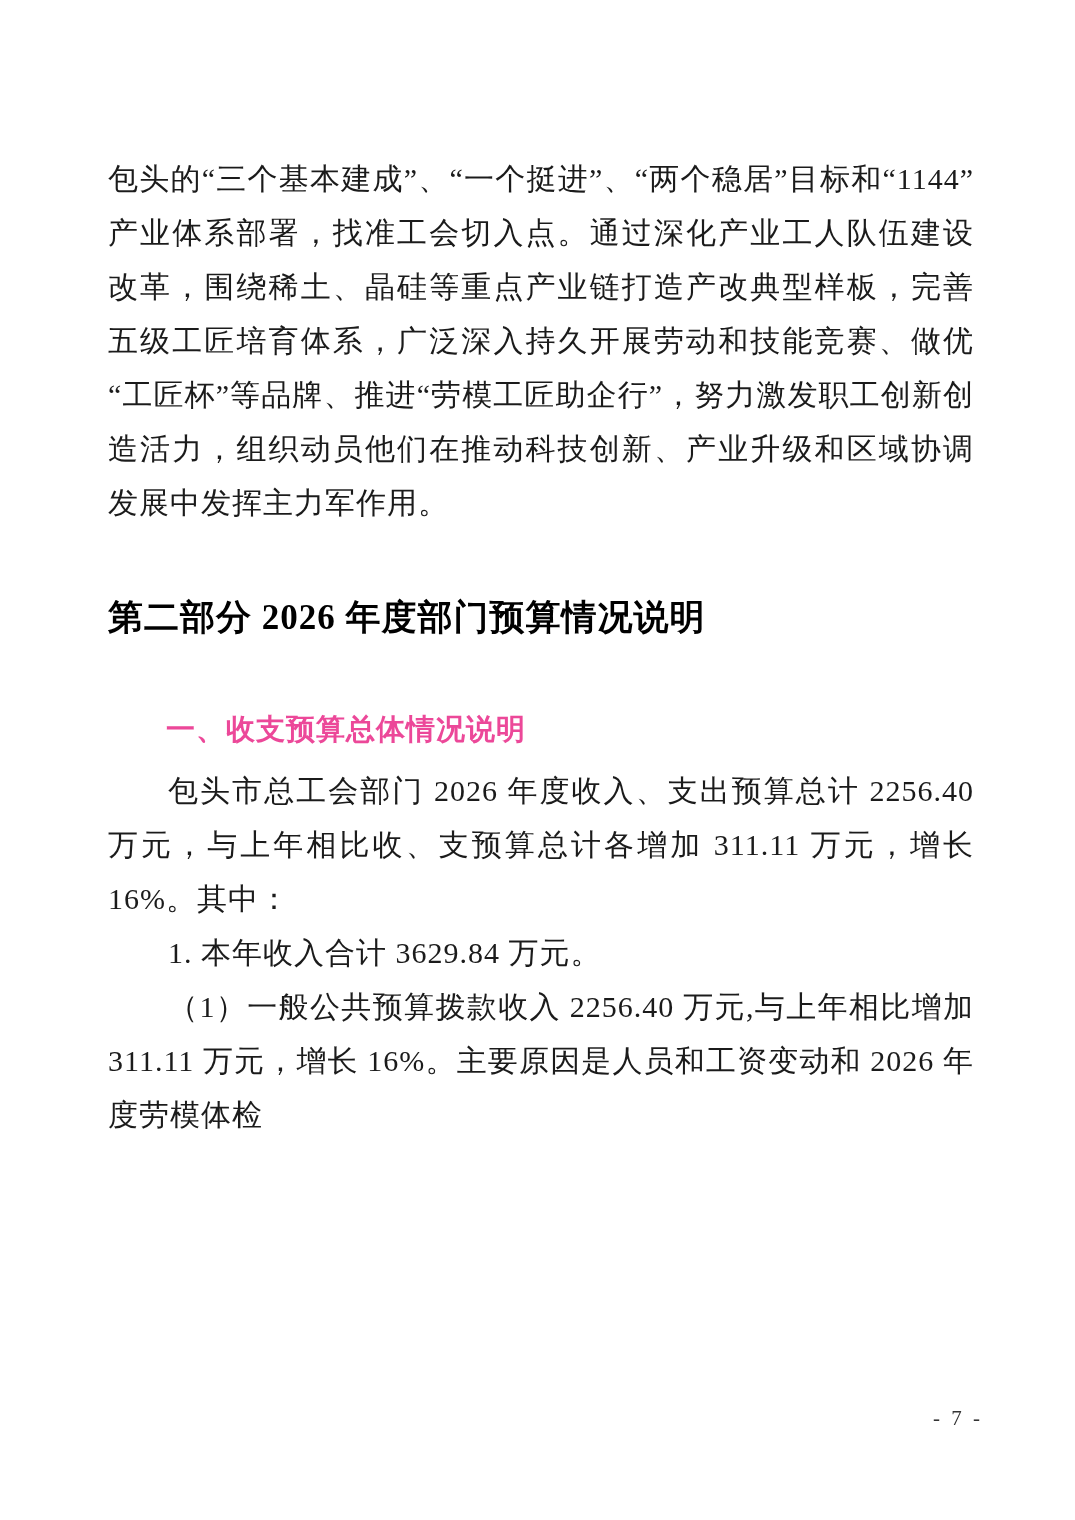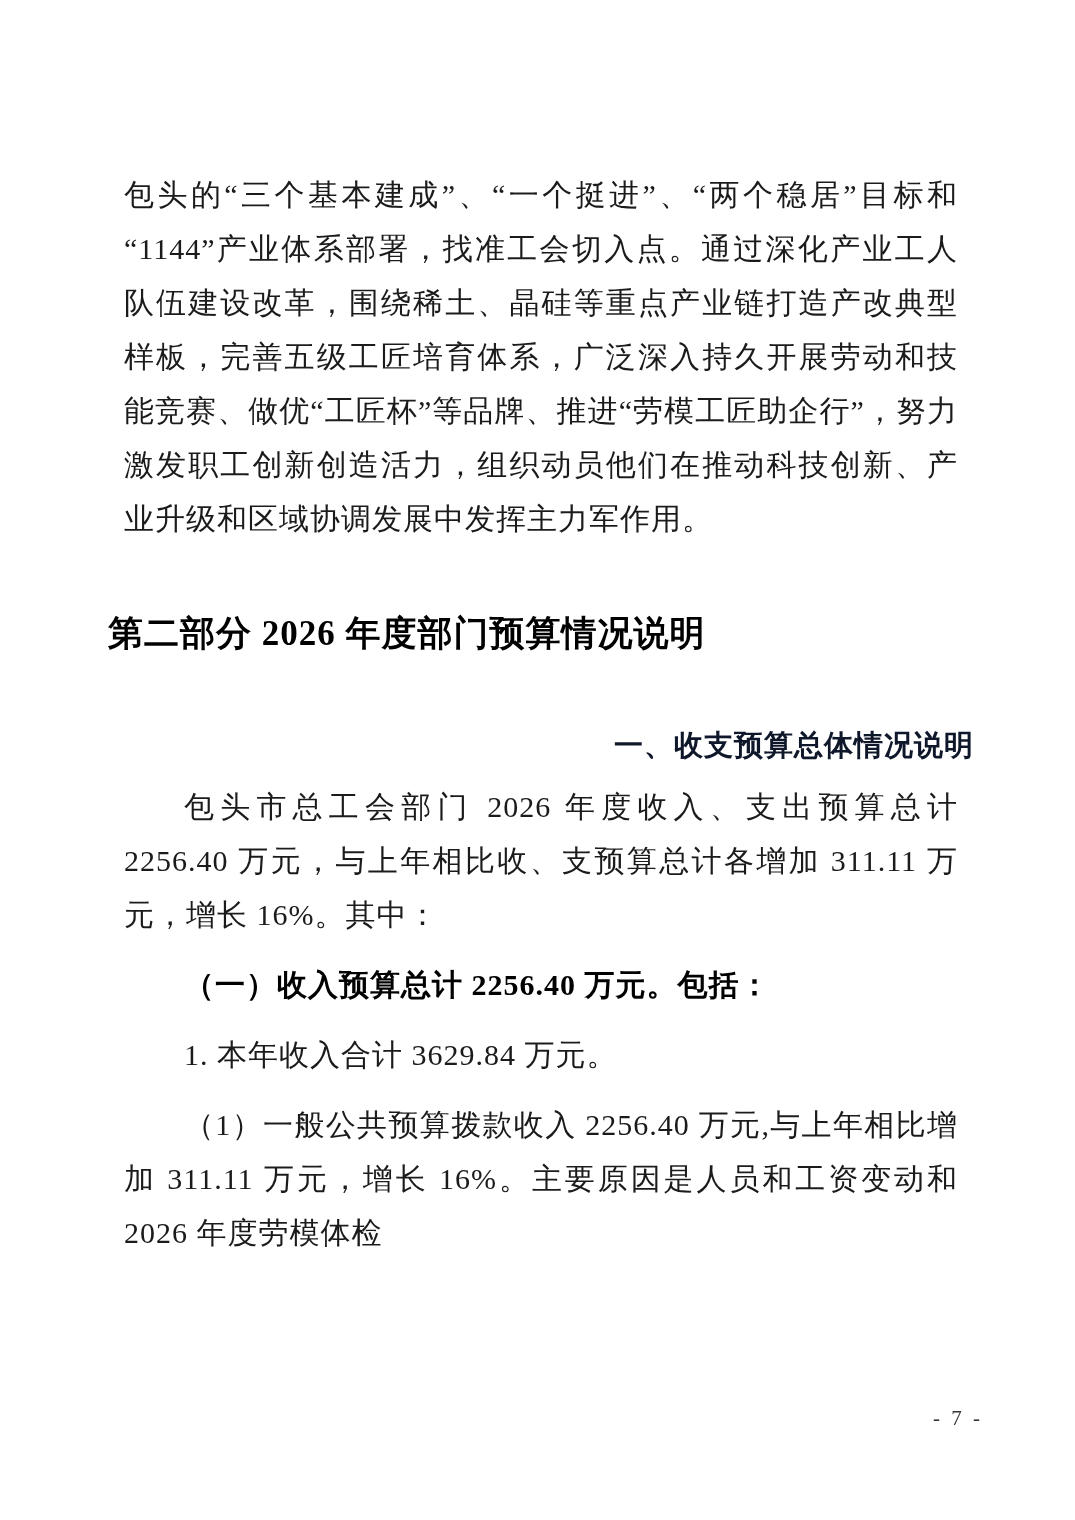--- a/index.html
+++ b/index.html
@@ -16,21 +16,21 @@
     overflow: hidden;
     font-family: "Liberation Serif", "DejaVu Serif", serif;
   }
   .content {
     position: absolute;
     left: 108px;
     top: 152px;
     width: 866px;
   }
   .body-text {
-    margin: 16px;
+    margin: 0;
     font-size: 30px;
     line-height: 54px;
     text-align: justify;
     letter-spacing: 1px;
     font-family: "Liberation Serif", "DejaVu Serif", serif;
     color: #1b1b1b;
   }
   .indent2 {
     text-indent: 60px;
   }
@@ -48,22 +48,21 @@
     color: #000000;
   }
   .section-heading {
     margin: 66px 0 0 0;
     font-size: 29px;
     line-height: 38px;
     font-weight: 700;
     text-indent: 58px;
     letter-spacing: 1px;
     font-family: "Liberation Sans", "DejaVu Sans", sans-serif;
-    color: #0f172a;
-    text-align: right;
+    color: #ec4899;
   }
   .overview {
     margin-top: 16px;
   }
   .income-heading {
     font-weight: 700;
     color: #000000;
   }
   .page-number {
     position: absolute;
@@ -84,21 +83,20 @@
 
     <p class="body-text">包头的“三个基本建成”、“一个挺进”、“两个稳居”目标和“1144”产业体系部署，找准工会切入点。通过深化产业工人队伍建设改革，围绕稀土、晶硅等重点产业链打造产改典型样板，完善五级工匠培育体系，广泛深入持久开展劳动和技能竞赛、做优“工匠杯”等品牌、推进“劳模工匠助企行”，努力激发职工创新创造活力，组织动员他们在推动科技创新、产业升级和区域协调发展中发挥主力军作用。</p>
 
 
     <h1 class="part-heading">第二部分 2026 年度部门预算情况说明</h1>
 
     <h2 class="section-heading">一、收支预算总体情况说明</h2>
 
     <p class="body-text indent2 overview">包头市总工会部门 2026 年度收入、支出预算总计 2256.40 万元，与上年相比收、支预算总计各增加 311.11 万元，增长 16%。其中：</p>
 
-    <p class="body-text indent2 income-heading">（一）收入预算总计 2256.40 万元。包括：</p>
 
     <p class="body-text indent2">1. 本年收入合计 3629.84 万元。</p>
 
     <p class="body-text indent2">（1）一般公共预算拨款收入 2256.40 万元,与上年相比增加 311.11 万元，增长 16%。主要原因是人员和工资变动和 2026 年度劳模体检</p>
 
   </div>
 
   <div class="page-number">- 7 -</div>
 </div>
 

